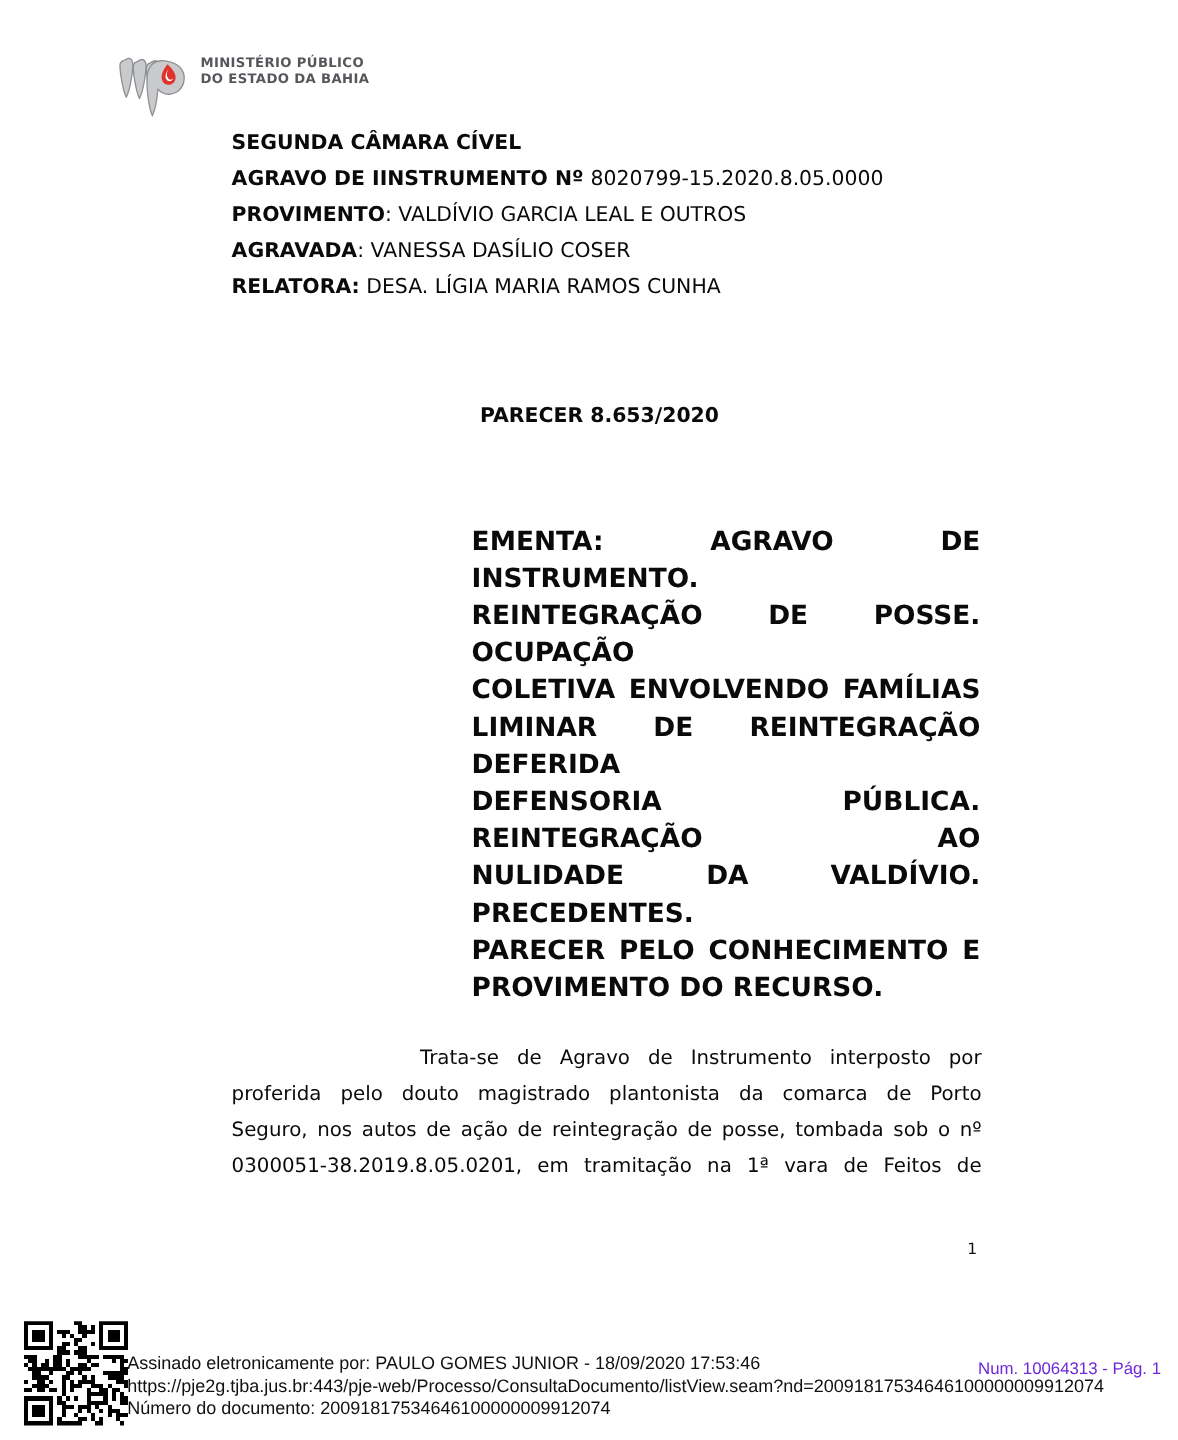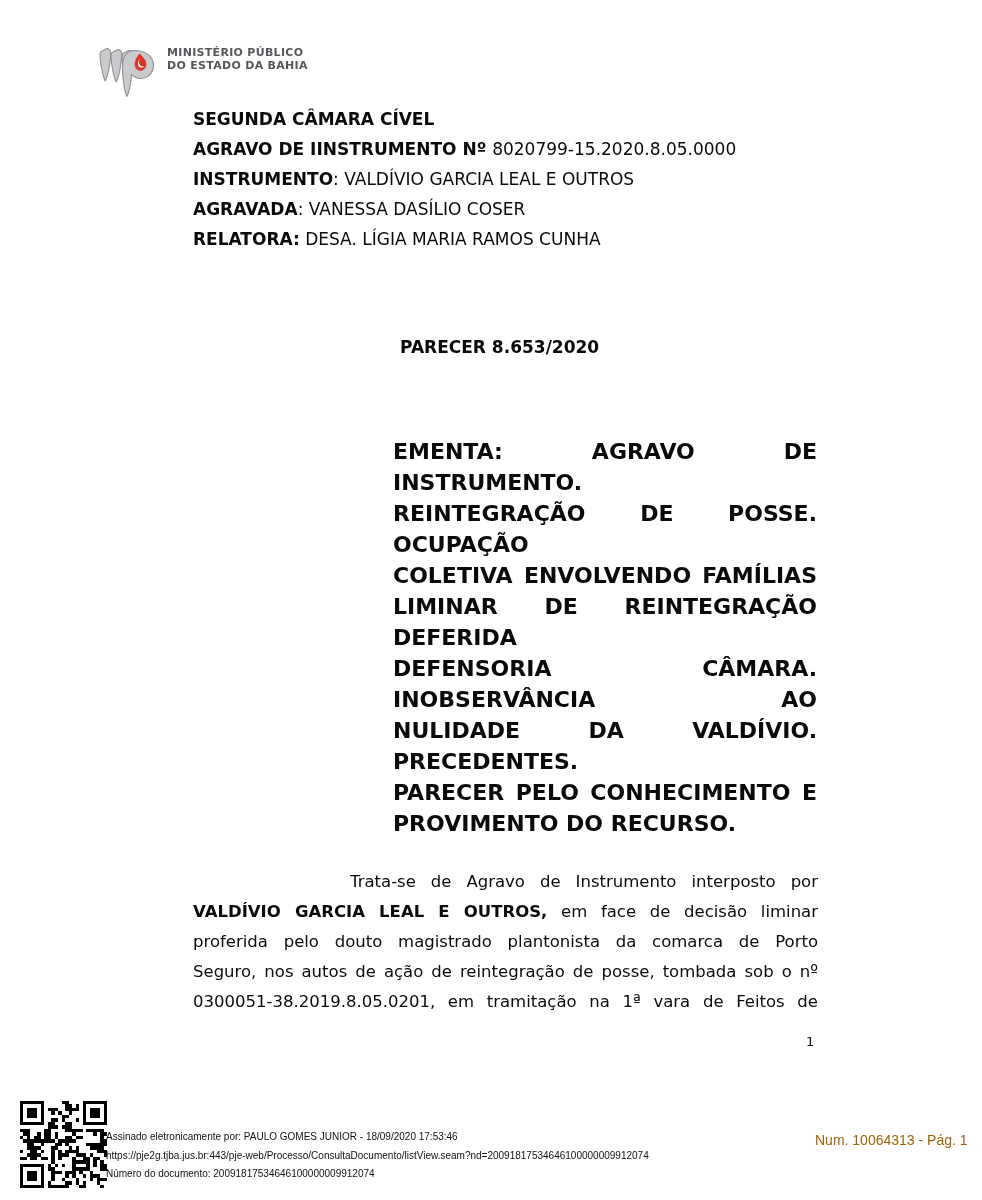--- a/index.html
+++ b/index.html
@@ -54,27 +54,27 @@
   .page-number{
     position:absolute;left:806px;top:1034px;
     font-size:13px;color:#111;
   }
 
   
   .qr{position:absolute;left:20px;top:1101px;width:87px;height:87px;}
   .footer-text{
     position:absolute;left:106px;top:1128px;
     font-family:"Liberation Sans",sans-serif;
-    font-size:10px;line-height:18.5px;color:#111;
+    font-size:15px;line-height:18.5px;color:#111;
     white-space:nowrap;
   }
   .num-stamp{
     position:absolute;left:815px;top:1132px;
     font-family:"Liberation Sans",sans-serif;
-    font-size:14px;color:#a16207;white-space:nowrap;
+    font-size:14px;color:#6d28d9;white-space:nowrap;
   }
 </style>
 </head>
 <body>
 
 <div class="page">
 
   <svg class="logo-mark" viewBox="0 0 62 62" xmlns="http://www.w3.org/2000/svg" aria-hidden="true">
     <g stroke="#8e9094" stroke-width="1.1" fill="#c9cacc" stroke-linejoin="round">
       <path d="M8,6 C12,3 15,5 14.7,11 C14.3,19 12,32 9.2,37 C6.6,32 3.8,16 4,10 C4.1,7 6,7 8,6 Z"></path>
@@ -87,41 +87,40 @@
   </svg>
 
   <div class="logo-text">
     <div>MINISTÉRIO PÚBLICO</div>
     <div>DO ESTADO DA BAHIA</div>
   </div>
 
   <div class="header-block">
       <div class="line"><span class="b">SEGUNDA CÂMARA CÍVEL</span></div>
       <div class="line"><span class="b">AGRAVO DE IINSTRUMENTO Nº </span><span>8020799-15.2020.8.05.0000</span></div>
-      <div class="line"><span class="b">INSTRUMENTO</span><span>: VALDÍVIO GARCIA LEAL E OUTROS</span></div>
+      <div class="line"><span class="b">PROVIMENTO</span><span>: VALDÍVIO GARCIA LEAL E OUTROS</span></div>
       <div class="line"><span class="b">AGRAVADA</span><span>: VANESSA DASÍLIO COSER</span></div>
       <div class="line last"><span class="b">RELATORA:</span><span> DESA. LÍGIA MARIA RAMOS CUNHA</span></div>
     </div>
 
   <div class="parecer-title">PARECER 8.653/2020</div>
 
   <div class="ementa-block">
       <div class="line">EMENTA: AGRAVO DE INSTRUMENTO.</div>
       <div class="line">REINTEGRAÇÃO DE POSSE. OCUPAÇÃO</div>
       <div class="line">COLETIVA ENVOLVENDO FAMÍLIAS</div>
       <div class="line">LIMINAR DE REINTEGRAÇÃO DEFERIDA</div>
-      <div class="line">DEFENSORIA CÂMARA. INOBSERVÂNCIA AO</div>
+      <div class="line">DEFENSORIA PÚBLICA. REINTEGRAÇÃO AO</div>
       <div class="line">NULIDADE DA VALDÍVIO. PRECEDENTES.</div>
       <div class="line">PARECER PELO CONHECIMENTO E</div>
       <div class="line last">PROVIMENTO DO RECURSO.</div>
     </div>
 
   <div class="body-paragraph">
       <div class="line indent"><span>Trata-se de Agravo de Instrumento interposto por</span></div>
-      <div class="line"><span class="b">VALDÍVIO GARCIA LEAL E OUTROS,</span><span> em face de decisão liminar</span></div>
       <div class="line"><span>proferida pelo douto magistrado plantonista da comarca de Porto</span></div>
       <div class="line"><span>Seguro, nos autos de ação de reintegração de posse, tombada sob o nº</span></div>
       <div class="line last"><span>0300051-38.2019.8.05.0201, em tramitação na 1ª vara de Feitos de</span></div>
     </div>
 
   <div class="page-number">1</div>
 
   <svg class="qr" viewBox="0 0 25 25" xmlns="http://www.w3.org/2000/svg" shape-rendering="crispEdges" aria-hidden="true">
       <rect x="0" y="0" width="25" height="25" fill="#ffffff"></rect>
       <rect x="12" y="0" width="1" height="1" fill="#000"></rect>

